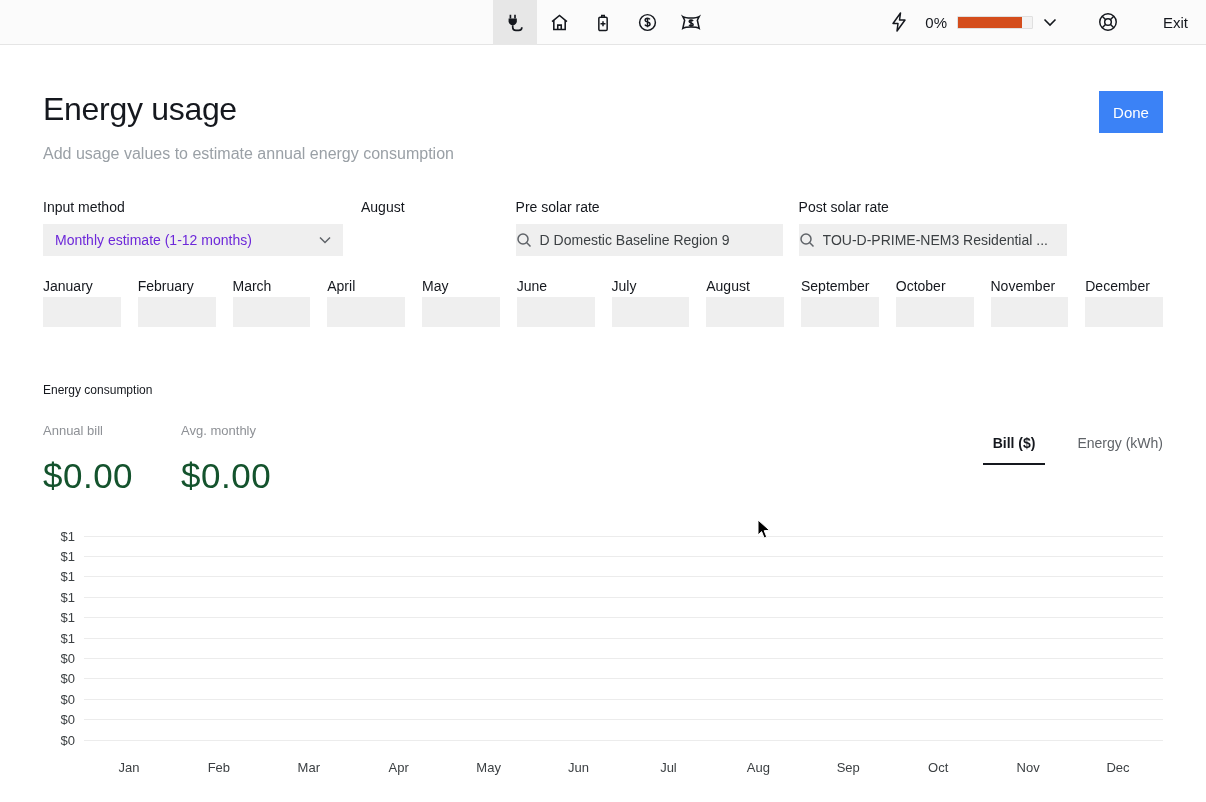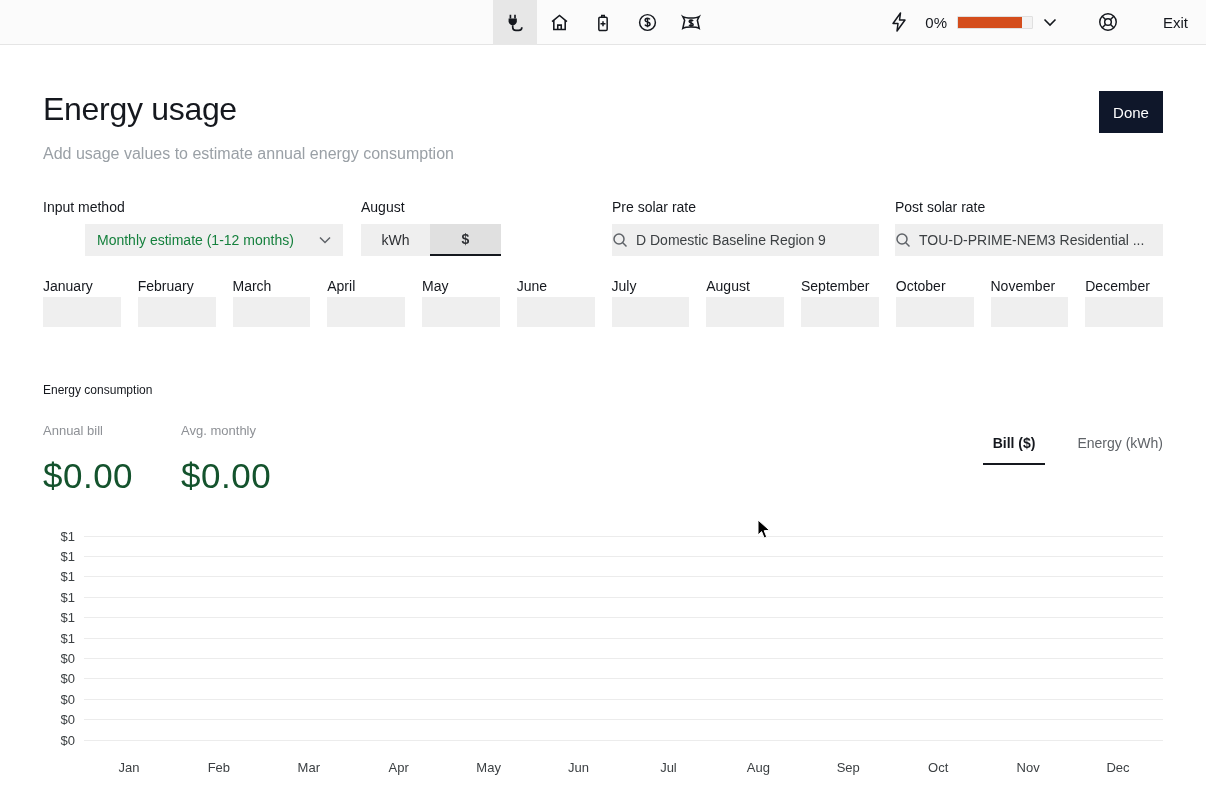--- a/index.html
+++ b/index.html
@@ -25,29 +25,29 @@
   .progress-track { width:76px; height:13px; background:#f3f3f3; border:1px solid #e0e0e0; border-radius:1px; overflow:hidden; }
   .progress-fill { height:100%; background:#d44d1c; }
   .exit { font-size:15px; color:#15181e; cursor:pointer; margin-left:26px; }
   .help-btn { margin-left:22px; display:flex; cursor:pointer; }
 
   
   .main { padding:0 43px; }
   .header-row { display:flex; justify-content:space-between; align-items:flex-start; margin-top:46px; }
   .page-title { font-size:32px; font-weight:500; color:#15181e; letter-spacing:-0.3px; }
   .subtitle { font-size:16px; color:#9aa0a6; margin-top:12px; }
-  .done-btn { width:64px; height:42px; background:#0f172a; color:#ffffff; border:none;
+  .done-btn { width:64px; height:42px; background:#3b82f6; color:#ffffff; border:none;
     font-size:15px; font-family:inherit; cursor:pointer; }
 
   
   .form-row { display:flex; margin-top:36px; align-items:flex-start; }
   .field-label { font-size:14px; color:#15181e; margin-bottom:9px; }
   .f-input-method { width:300px; margin-right:18px; }
   .dropdown { height:32px; background:#efefef; display:flex; align-items:center; justify-content:space-between;
-    padding:0 12px; font-size:14px; color:#15803d; cursor:pointer;margin-left:42px; }
+    padding:0 12px; font-size:14px; color:#6d28d9; cursor:pointer; }
   .f-units { margin-right:111px; }
   .unit-toggle { display:flex; }
   .unit-btn { height:32px; display:flex; align-items:center; justify-content:center; font-size:14px;
     background:#efefef; color:#2d2f33; cursor:pointer; }
   .unit-btn.kwh { width:69px; }
   .unit-btn.usd { width:71px; }
   .unit-btn.selected { background:#e0e0e0; border-bottom:2px solid #15181e; font-weight:700; }
   .f-pre { width:267px; margin-right:16px; }
   .f-post { width:268px; }
   .search-box { height:32px; background:#efefef; display:flex; align-items:center; gap:8px; padding:0 0; }
@@ -158,24 +158,20 @@
       <div class="dropdown">
         <span>Monthly estimate (1-12 months)</span>
         <svg class="icn" width="12" height="8" viewBox="0 0 12 8">
             <path d="M1 1.5l5 5 5-5" fill="none" stroke="#5f6368" stroke-width="1.5"></path>
           </svg>
       </div>
     </div>
 
     <div class="f-units">
       <div class="field-label">August</div>
-      <div class="unit-toggle">
-        <div class="unit-btn kwh">kWh</div>
-        <div class="unit-btn usd selected">$</div>
-      </div>
     </div>
 
     <div class="f-pre">
       <div class="field-label">Pre solar rate</div>
       <div class="search-box">
         <svg class="icn" width="16" height="16" viewBox="0 0 16 16">
             <circle cx="7" cy="7" r="5" fill="none" stroke="#5f6368" stroke-width="1.5"></circle>
             <path d="M10.8 10.8L14.5 14.5" stroke="#5f6368" stroke-width="1.5"></path>
           </svg>
         <span class="txt">D Domestic Baseline Region 9</span>

